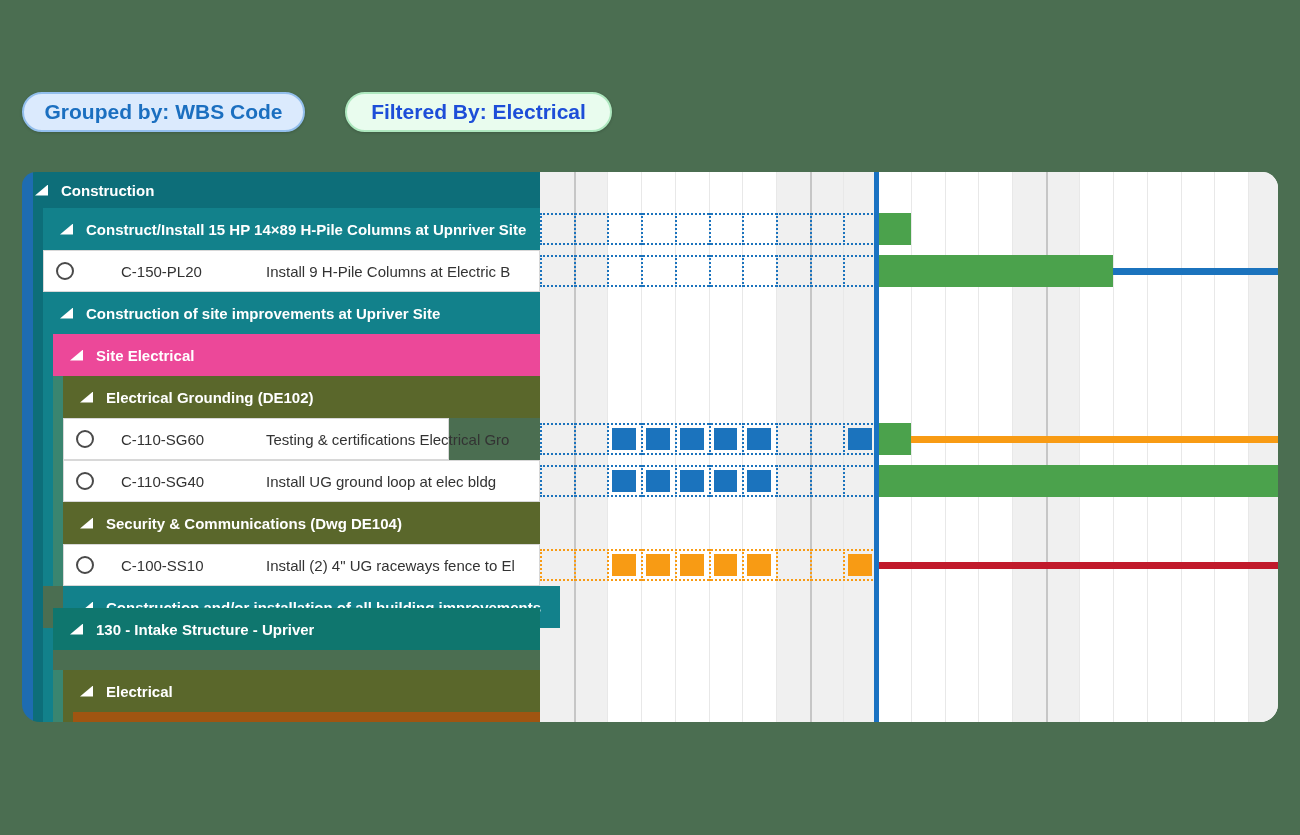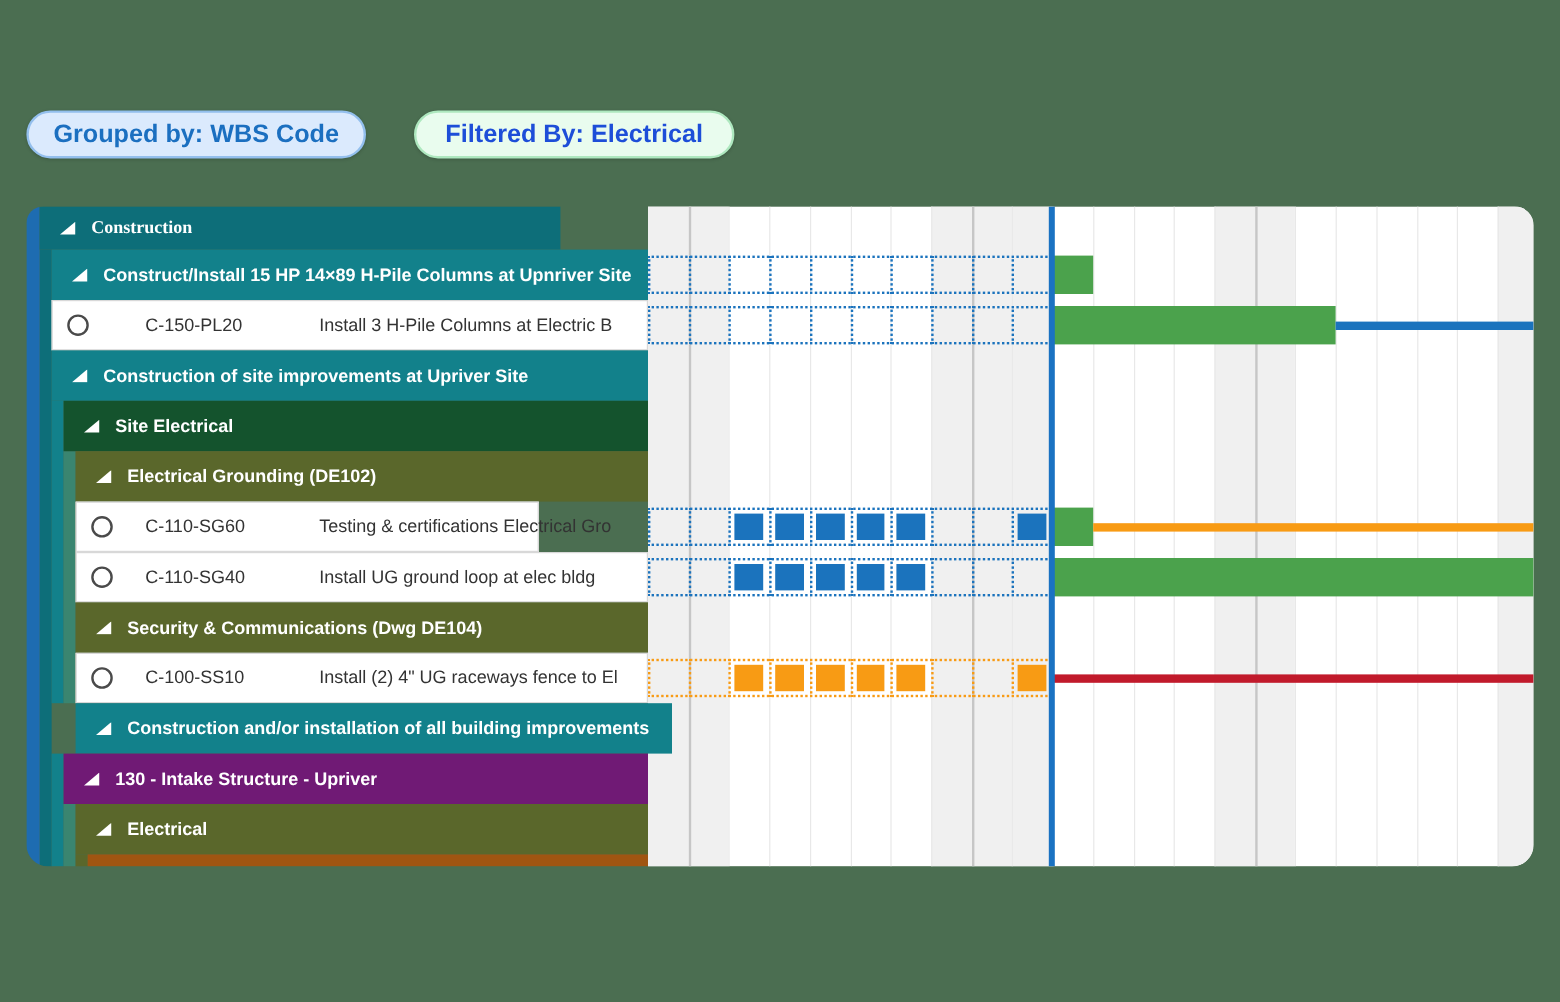--- a/index.html
+++ b/index.html
@@ -165,38 +165,38 @@
         <div class="strip" style="left: 11px; width: 10px; top: 36px; height: 514px; background: rgb(13, 110, 121);"></div>
         <div class="strip" style="left: 21px; width: 10px; top: 78px; height: 42px; background: rgb(18, 129, 139);"></div>
         <div class="strip" style="left: 21px; width: 10px; top: 162px; height: 252px; background: rgb(18, 129, 139);"></div>
         <div class="strip" style="left: 31px; width: 10px; top: 204px; height: 210px; background: rgb(58, 133, 112);"></div>
         <div class="strip" style="left: 41px; width: 10px; top: 246px; height: 84px; background: rgb(90, 103, 43);"></div>
         <div class="strip" style="left: 41px; width: 10px; top: 372px; height: 42px; background: rgb(90, 103, 43);"></div>
         <div class="strip" style="left: 21px; width: 10px; top: 456px; height: 94px; background: rgb(18, 129, 139);"></div>
         <div class="strip" style="left: 31px; width: 10px; top: 498px; height: 52px; background: rgb(58, 133, 112);"></div>
         <div class="strip" style="left: 41px; width: 10px; top: 540px; height: 10px; background: rgb(90, 103, 43);"></div>
         <div class="strip" style="left: 0px; width: 11px; top: 0px; height: 550px; background: rgb(30, 108, 177);"></div>
-        <div class="grow" style="left: 11px; width: 434px; top: 0px; height: 36px; background: rgb(13, 110, 121); padding-left: 17px; font-family: Liberation Serif, serif;">
+        <div class="grow" style="left: 11px; width: 507px; top: 0px; height: 36px; background: rgb(13, 110, 121); padding-left: 2px;">
           <div class="tri"></div>
           <span class="glabel">Construction</span>
         </div>
         <div class="grow" style="left: 21px; width: 497px; top: 36px; height: 42px; background: rgb(18, 129, 139); padding-left: 17px;">
           <div class="tri"></div>
           <span class="glabel">Construct/Install 15 HP 14×89 H-Pile Columns at Upnriver Site</span>
         </div>
         <div class="trow" style="left: 21px; width: 497px; top: 78px; height: 42px;">
           <div class="circ" style="left: 12px;"></div>
           <span class="tcode" style="left: 77px;">C-150-PL20</span>
-          <span class="tname" style="left: 222px;">Install 3 H-Pile Columns at Electric B</span>
+          <span class="tname" style="left: 222px;">Install 9 H-Pile Columns at Electric B</span>
         </div>
         <div class="grow" style="left: 21px; width: 497px; top: 120px; height: 42px; background: rgb(18, 129, 139); padding-left: 17px;">
           <div class="tri"></div>
           <span class="glabel">Construction of site improvements at Upriver Site</span>
         </div>
-        <div class="grow" style="left: 31px; width: 487px; top: 162px; height: 42px; background: #14532d; padding-left: 17px;">
+        <div class="grow" style="left: 31px; width: 487px; top: 162px; height: 42px; background: #ec4899; padding-left: 17px;">
           <div class="tri"></div>
           <span class="glabel">Site Electrical</span>
         </div>
         <div class="grow" style="left: 41px; width: 477px; top: 204px; height: 42px; background: rgb(90, 103, 43); padding-left: 17px;">
           <div class="tri"></div>
           <span class="glabel">Electrical Grounding (DE102)</span>
         </div>
         <div class="trow" style="left: 41px; width: 386px; top: 246px; height: 42px;">
           <div class="circ" style="left: 12px;"></div>
           <span class="tcode" style="left: 57px;">C-110-SG60</span>
@@ -213,21 +213,21 @@
         </div>
         <div class="trow" style="left: 41px; width: 477px; top: 372px; height: 42px;">
           <div class="circ" style="left: 12px;"></div>
           <span class="tcode" style="left: 57px;">C-100-SS10</span>
           <span class="tname" style="left: 202px;">Install (2) 4" UG raceways fence to El</span>
         </div>
         <div class="grow" style="left: 21px; width: 497px; top: 414px; height: 42px; background: rgb(18, 129, 139); padding-left: 17px; margin-left: 20px;">
           <div class="tri"></div>
           <span class="glabel">Construction and/or installation of all building improvements</span>
         </div>
-        <div class="grow" style="left: 31px; width: 487px; top: 456px; height: 42px; background: #701a75; padding-left: 17px; text-align: right;">
+        <div class="grow" style="left: 31px; width: 487px; top: 436px; height: 42px; background: #0f766e; padding-left: 17px; text-align: right;">
           <div class="tri"></div>
           <span class="glabel">130 - Intake Structure - Upriver</span>
         </div>
         <div class="grow" style="left: 41px; width: 477px; top: 498px; height: 42px; background: rgb(90, 103, 43); padding-left: 17px;">
           <div class="tri"></div>
           <span class="glabel">Electrical</span>
         </div>
         <div class="grow" style="left: 51px; width: 467px; top: 540px; height: 10px; background: rgb(160, 85, 17); padding-left: 17px;"></div>
       </div>
     <div id="datadate" style="left: 852.14px; background: rgb(26, 114, 194);"></div>

